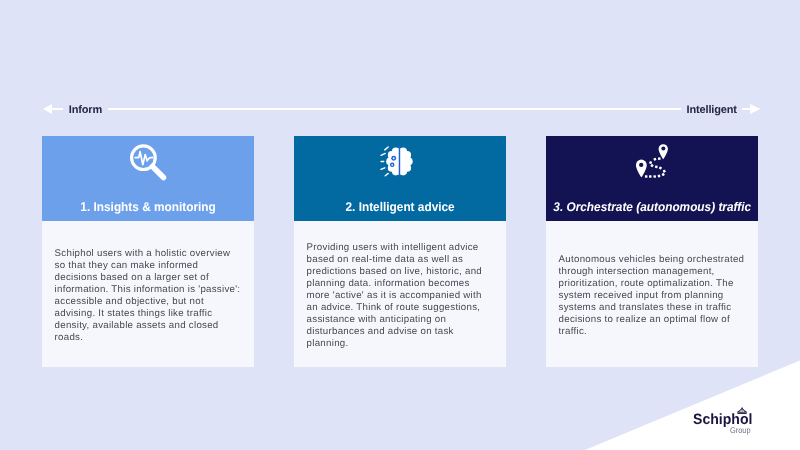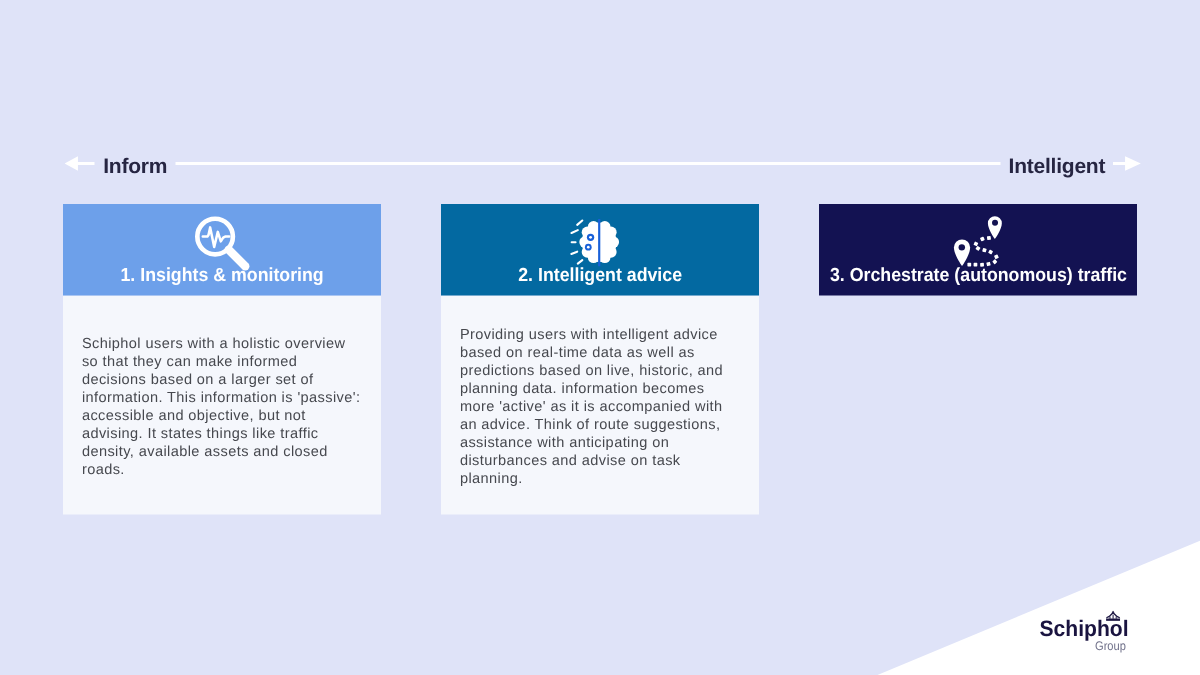--- a/index.html
+++ b/index.html
@@ -8,44 +8,44 @@
 
   body{width:800px;height:450px;overflow:hidden;background:#dfe3f8;
        font-family:"Liberation Sans",sans-serif;
        -webkit-font-smoothing:antialiased;text-rendering:geometricPrecision;font-kerning:normal;}
   .slide{position:relative;width:800px;height:450px;background:#dfe3f8;overflow:hidden;}
   .corner{position:absolute;left:0;top:0;}
 
   
   .axis{position:absolute;left:43px;top:101px;width:717px;height:18px;}
   .axis-line{position:absolute;left:5.5px;top:7.3px;width:707px;height:1.25px;background:#fff;}
-  .axis-lbl{position:absolute;top:0;font-size:14px;font-weight:bold;color:#262542;
+  .axis-lbl{position:absolute;top:0;font-size:11px;font-weight:bold;color:#262542;
             background:#dfe3f8;line-height:18px;letter-spacing:-0.15px;padding:0 5.6px;
             white-space:nowrap;}
   .axis-left{left:20.2px;}
   .axis-right{right:17.6px;}
   .arrow{position:absolute;top:3.1px;}
   .arrow-l{left:0.2px;}
   .arrow-r{right:-0.6px;}
 
   
   .card{position:absolute;top:136px;width:212px;height:219px;}
-  .card-head{height:61px;position:relative;overflow:hidden;}
+  .card-head{height:85px;position:relative;overflow:hidden;}
   .card-body{height:145.5px;background:#f5f7fc;box-sizing:border-box;
              display:flex;align-items:center;padding-top:4.4px;}
   .card-body p{margin:0;width:187px;margin-left:12.6px;
              font-size:9.7px;letter-spacing:.28px;line-height:12.07px;color:#46484e;}
   .card-title{position:absolute;left:0;right:0;bottom:7.3px;text-align:center;color:#fff;
               font-size:12.6px;font-weight:bold;white-space:nowrap;line-height:13px;}
   .card-title span{display:inline-block;transform:scaleX(0.94);}
   .ico{position:absolute;left:0;top:0;width:212px;height:73.5px;}
   #c1{left:42px;} #c2{left:294px;} #c3{left:546px;}
   #c1 .card-head{background:#6da0ea;}
   #c2 .card-head{background:#0369a1;}
-  #c3 .card-head{background:#131252;}
+  #c3 .card-head{background:#131252;font-style:italic;}
 
   
   .logo{position:absolute;left:694px;top:404px;width:62px;height:34px;text-align:center;}
   .logo-word{position:absolute;left:-0.6px;top:8.5px;font-size:14.9px;font-weight:bold;
              color:#1a1440;line-height:15px;white-space:nowrap;
              transform:scaleX(0.945);transform-origin:0 50%;}
   .logo-sub{position:absolute;left:36.3px;top:22.3px;font-size:8.3px;color:#6f7089;
             line-height:9px;white-space:nowrap;
             transform:scaleX(0.893);transform-origin:0 50%;}
   .logo-crown{position:absolute;left:42.6px;top:2.8px;}
@@ -164,20 +164,23 @@
             <rect x="109.05" y="29.55" width="2.5" height="2.5" rx="0.45" transform="rotate(-164.1 110.3 30.8)"></rect>
             <rect x="104.75" y="28.35" width="2.5" height="2.5" rx="0.45" transform="rotate(-143.6 106.0 29.6)"></rect>
             <rect x="103.35" y="25.35" width="2.5" height="2.5" rx="0.45" transform="rotate(-65.3 104.6 26.6)"></rect>
             <rect x="107.65" y="22.05" width="2.5" height="2.5" rx="0.45" transform="rotate(-24.1 108.9 23.3)"></rect>
             <rect x="112.05" y="21.45" width="2.5" height="2.5" rx="0.45" transform="rotate(-7.8 113.3 22.7)"></rect>
           </g>
         </svg>
       </div>
       <div class="card-title"><span>3. Orchestrate (autonomous) traffic</span></div>
     </div>
+    <div class="card-body">
+      <p>Autonomous vehicles being orchestrated through intersection management, prioritization, route optimalization. The system received input from planning systems and translates these in traffic decisions to realize an optimal flow of traffic.</p>
+    </div>
   </div>
 
   <div class="logo">
     <svg class="logo-crown" width="10.1" height="6.9" viewBox="0 0 40.4 27.6">
       <g fill="#1a1440">
 
         <path d="M20.2 0 L24.0 5.9 L16.4 5.9 Z"></path>
 
         <path d="M20.2 3.3 L25.0 8.3 L31.0 14.0 L37.6 17.2 L39.4 21.6
                  L30.6 17.9 L23.8 11.7 L20.2 8.7

